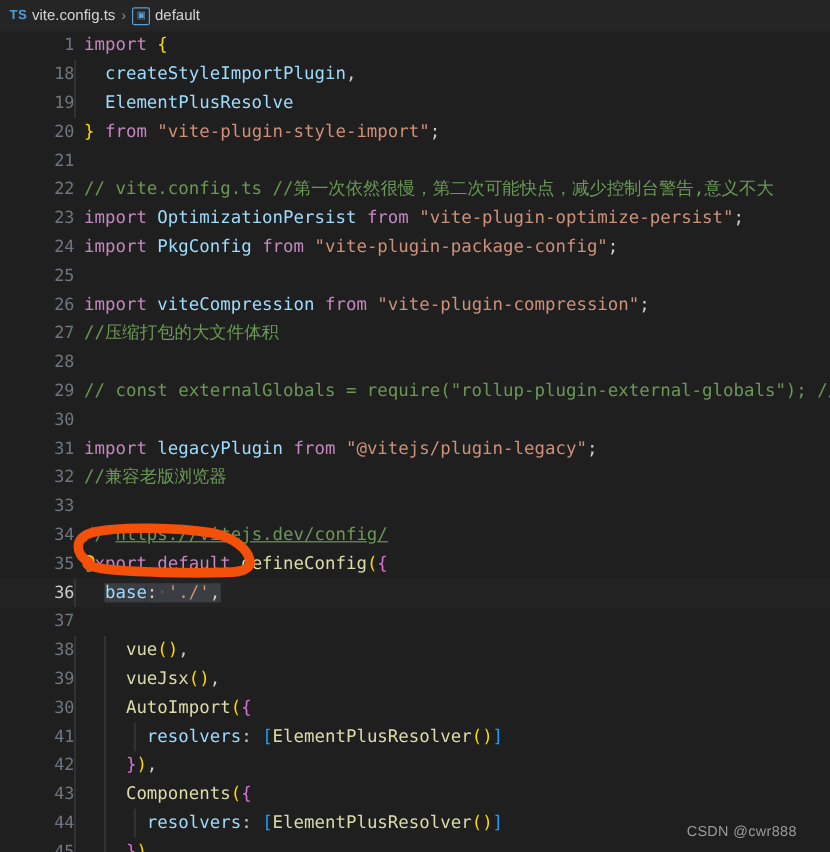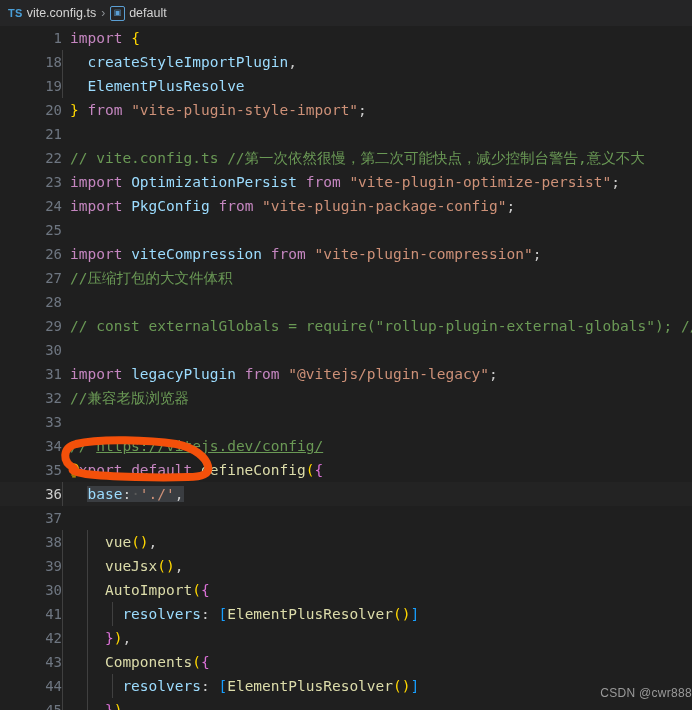--- a/index.html
+++ b/index.html
@@ -64,21 +64,21 @@
   
   .bulb{
     position:absolute;left:68px;top:3px;width:12px;height:15px;z-index:5;
   }
 
   
   .annot{position:absolute;left:0;top:0;pointer-events:none;z-index:9;}
 
   
   .watermark{
-    position:absolute;right:0;bottom:10px;
+    position:absolute;right:28px;bottom:10px;
     font-family:"Liberation Sans",sans-serif;font-size:12px;color:#9a9a9a;
     letter-spacing:.3px;user-select:none;
   }
 </style>
 </head>
 <body>
 
 <div class="window">
 
   <div class="breadcrumb">

